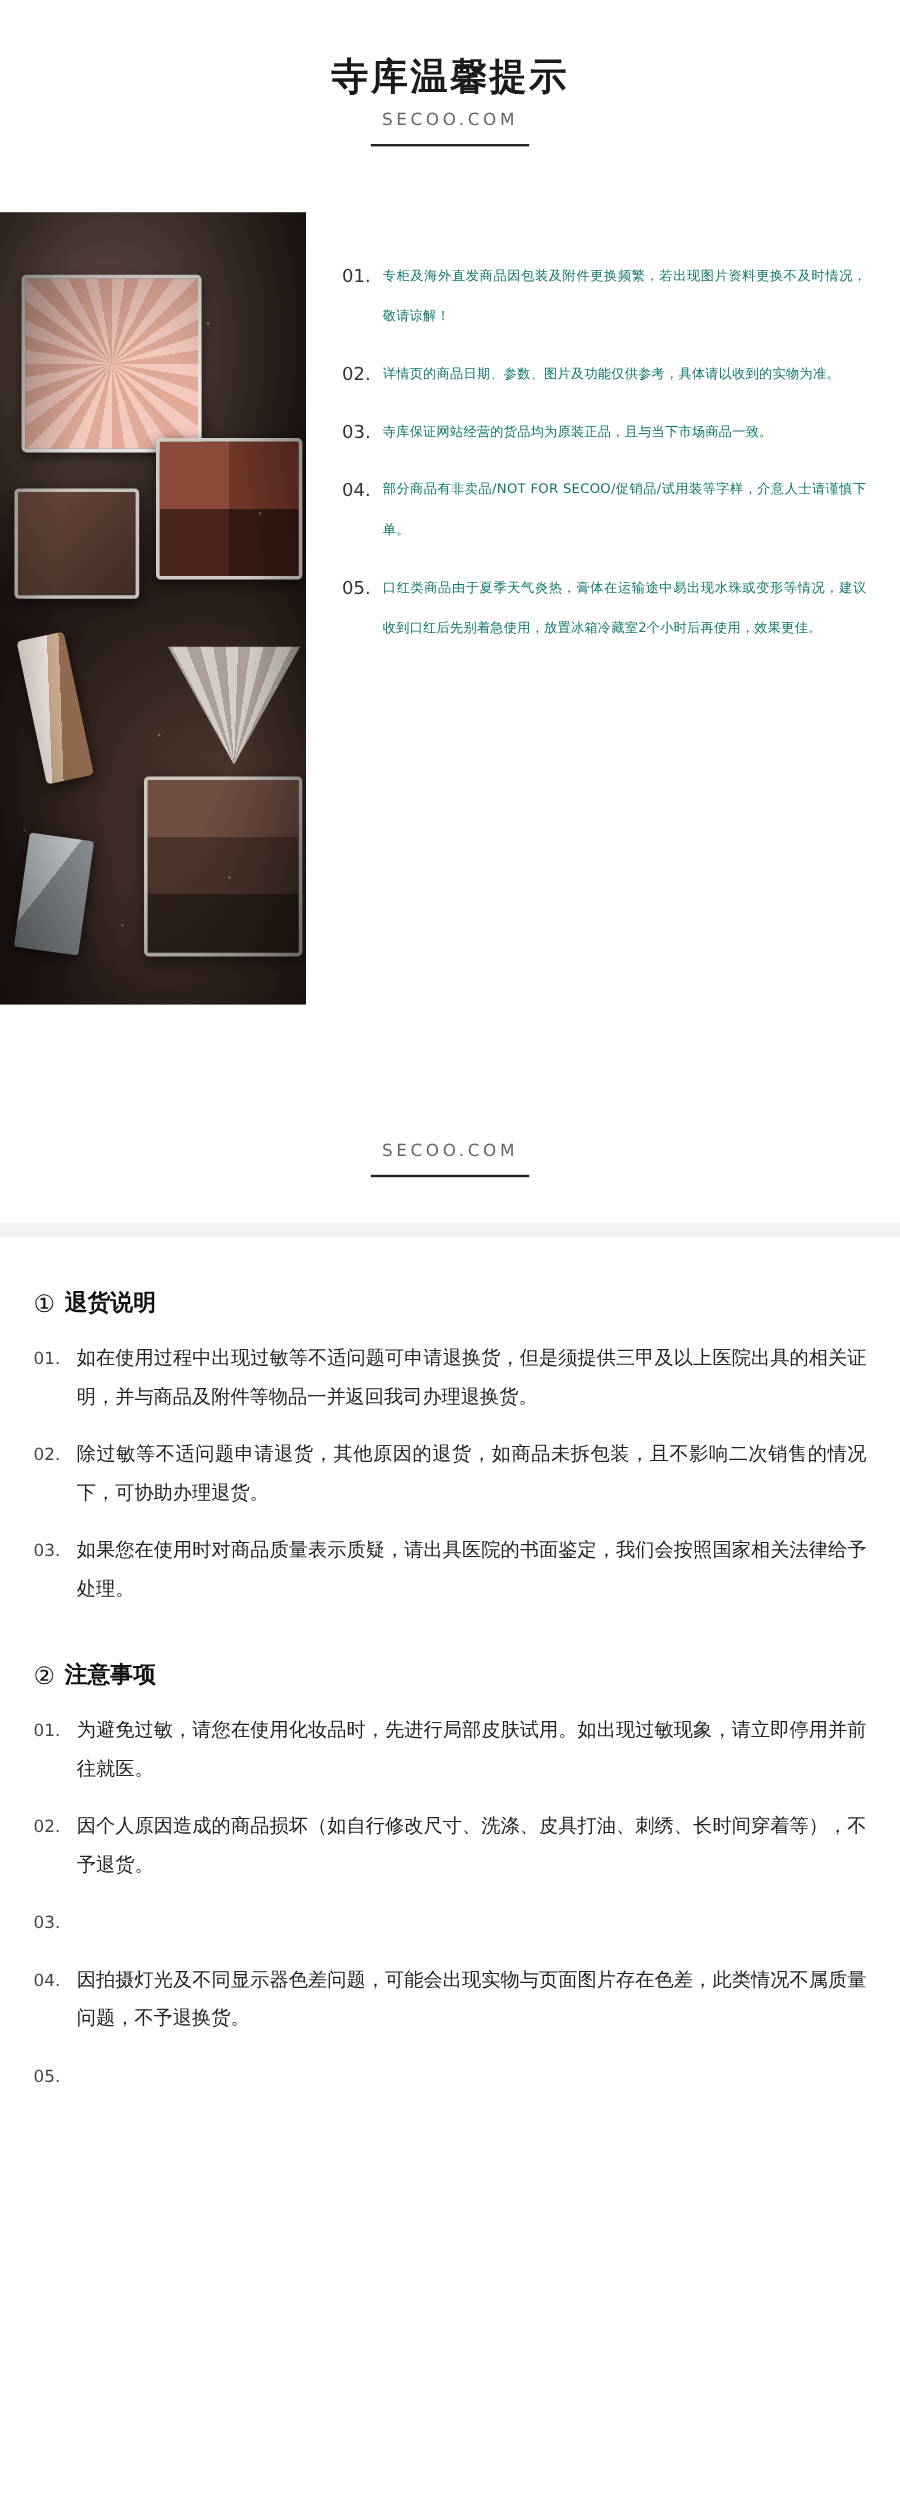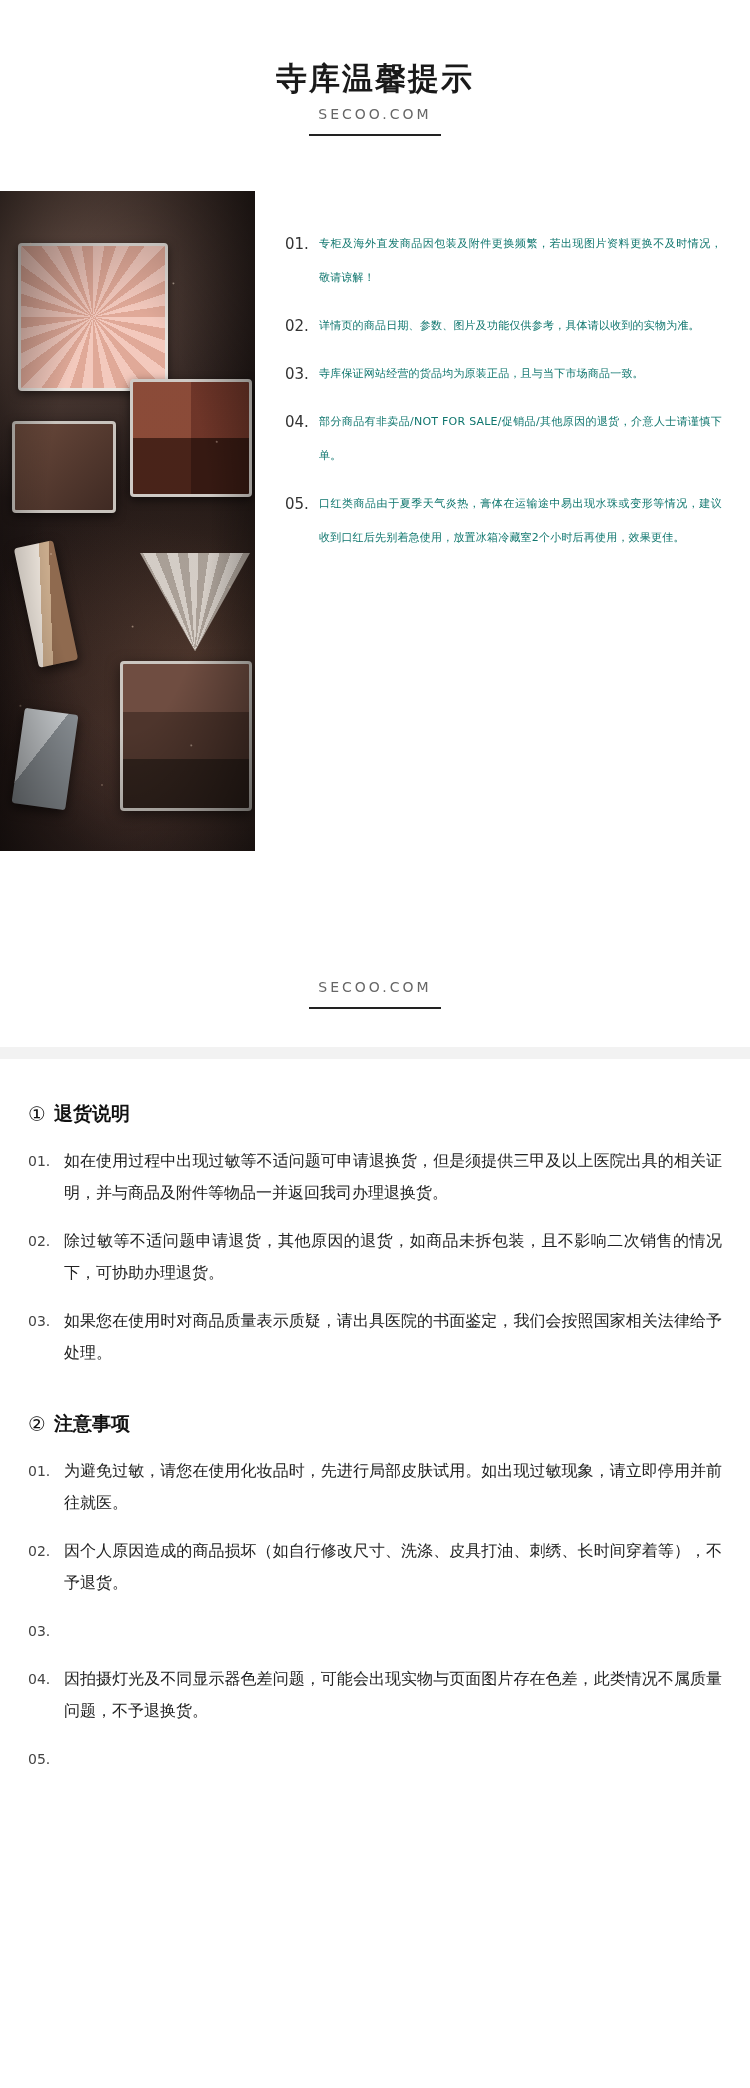--- a/index.html
+++ b/index.html
@@ -7,21 +7,21 @@
     width: 750px;
     background: #ffffff;
     font-family: "DejaVu Sans", "Liberation Sans", sans-serif;
     color: #222;
   }
   body { width: 750px; min-height: 2088px; position: relative; }
 
   
   .section-header {
     text-align: center;
-    padding-top: 58px;
+    padding-top: 44px;
   }
   .section-header .title {
     font-size: 31px;
     font-weight: bold;
     letter-spacing: 2px;
     color: #1a1a1a;
     line-height: 1.3;
   }
   .section-header .subtitle {
     font-size: 14px;
@@ -200,20 +200,21 @@
     font-size: 14px;
     color: #444;
     line-height: 32px;
   }
   .sub-item .txt {
     font-size: 16px;
     line-height: 32px;
     color: #222;
     text-align: justify;
     text-justify: inter-ideograph;
+    font-family: Liberation Mono, monospace;
   }
   .bottom-pad { height: 60px; }
 </style>
 </head>
 <body>
 
 <div class="section-header">
   <div class="title">寺库温馨提示</div>
   <div class="subtitle">SECOO.COM</div>
   <div class="rule"></div>
@@ -241,21 +242,21 @@
     <div class="notice-item">
       <div class="num">02.</div>
       <div class="txt">详情页的商品日期、参数、图片及功能仅供参考，具体请以收到的实物为准。</div>
     </div>
     <div class="notice-item">
       <div class="num">03.</div>
       <div class="txt">寺库保证网站经营的货品均为原装正品，且与当下市场商品一致。</div>
     </div>
     <div class="notice-item">
       <div class="num">04.</div>
-      <div class="txt">部分商品有非卖品/NOT FOR SALE/促销品/其他原因的退货，介意人士请谨慎下单。</div>
+      <div class="txt">部分商品有非卖品/NOT FOR SECOO/促销品/试用装等字样，介意人士请谨慎下单。</div>
     </div>
     <div class="notice-item">
       <div class="num">05.</div>
       <div class="txt">口红类商品由于夏季天气炎热，膏体在运输途中易出现水珠或变形等情况，建议收到口红后先别着急使用，放置冰箱冷藏室2个小时后再使用，效果更佳。</div>
     </div>
   </div>
 </div>
 
 <div class="special-wrap">
   <div class="section-header">

